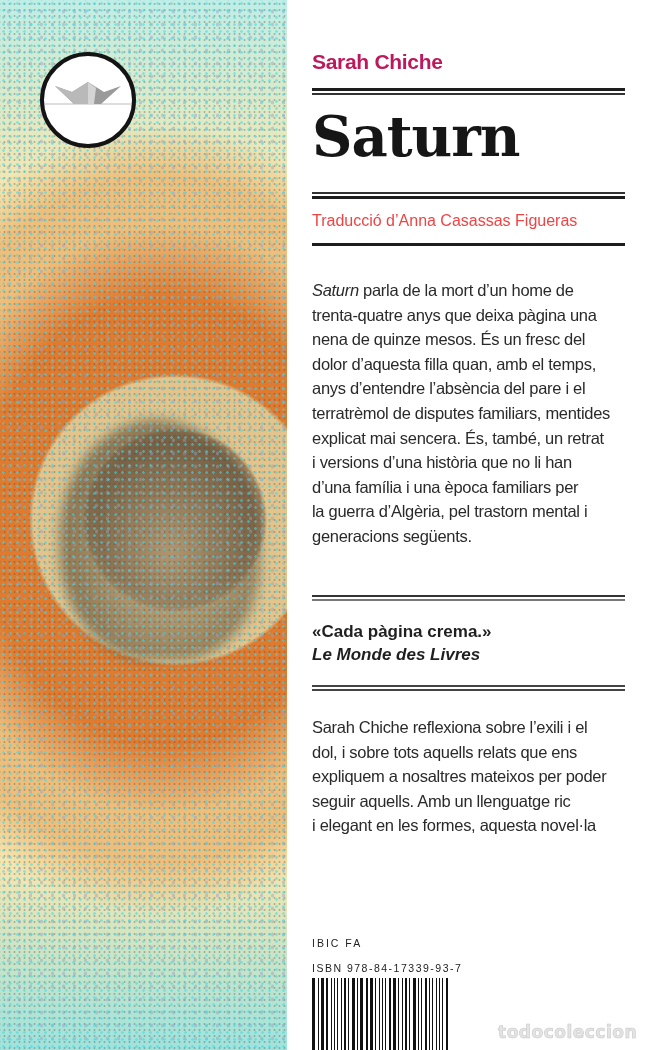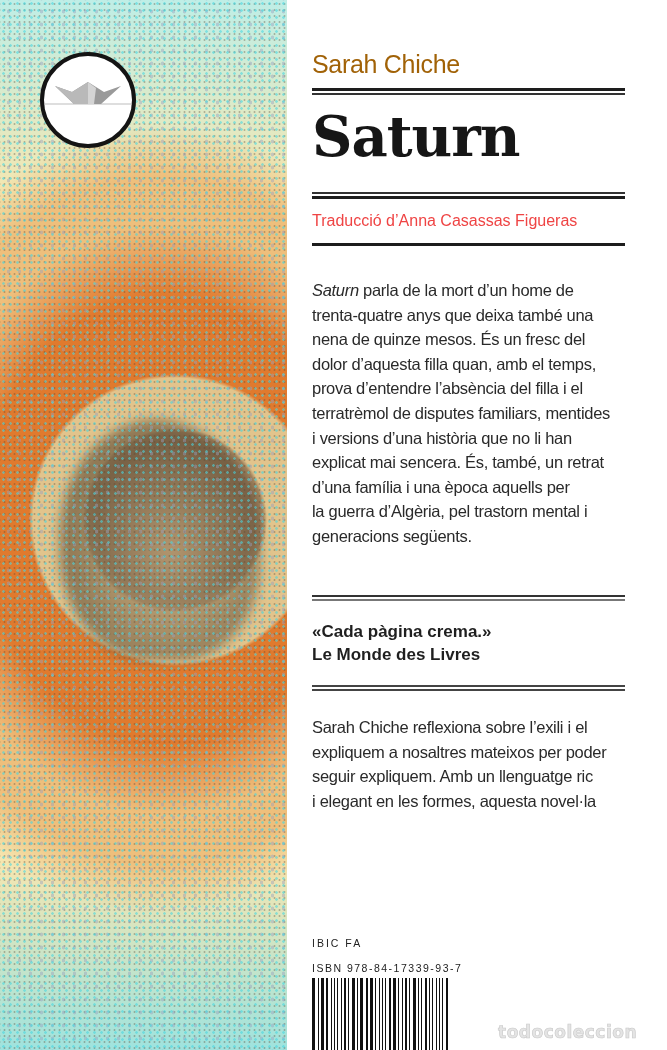--- a/index.html
+++ b/index.html
@@ -27,31 +27,31 @@
     border-radius:48% 52% 40% 45%;
     background: radial-gradient(ellipse at 55% 55%, rgba(205,175,130,0.9), rgba(100,80,55,0.9) 70%);
     filter: blur(6px); opacity:0.75;
   }
   .logo {
     position:absolute; left:40px; top:52px; width:96px; height:96px; border-radius:50%;
     background:#ffffff; border:4px solid #141414; box-sizing:border-box;
   }
   .logo svg { position:absolute; left:0; top:0; }
   .col { position:absolute; left:312px; width:313px; }
-  .author { top:50px; font-family:"Liberation Sans", sans-serif; font-weight:normal; font-size:25px; color:#a16207; letter-spacing:-0.3px; }
+  .author { top:50px; font-family:"Liberation Sans", sans-serif; font-weight:bold; font-size:21px; color:#be185d; letter-spacing:-0.3px; }
   .rule { position:absolute; left:312px; width:313px; }
   .rule .a, .rule .b { display:block; width:100%; }
   .title { top:108px; font-family:"DejaVu Serif", serif; font-weight:bold; font-size:56px; color:#161616; line-height:1; letter-spacing:-1px; }
   .translator { top:212px; font-family:"Liberation Sans", sans-serif; font-size:16px; color:#ef4444; }
   .body-text { font-family:"Liberation Sans", sans-serif; font-size:16.5px; line-height:24.6px; color:#2a2a2a; letter-spacing:-0.3px; }
   .body-text div { white-space:nowrap; }
   .p1 { top:278px; }
   .p2 { top:715px; }
   .quote { top:620px; font-family:"Liberation Sans", sans-serif; font-weight:bold; font-size:17px; line-height:23px; color:#1f1f1f; }
-  .quote .src { }
+  .quote .src { font-style:italic; }
   .meta { font-family:"Liberation Sans", sans-serif; font-size:10.5px; color:#222; letter-spacing:2px; }
   .ibic { top:937px; }
   .isbn { top:962px; letter-spacing:1.5px; }
   .barcode { position:absolute; left:312px; top:978px; width:140px; height:72px; display:flex; align-items:stretch; }
   .barcode span { display:block; background:#111; margin-right:2px; }
   .watermark { position:absolute; left:498px; top:1022px; font-family:"DejaVu Sans", sans-serif; font-weight:bold; font-size:17px; color:#e4e4e4; letter-spacing:0.5px; -webkit-text-stroke:0.6px #c9c9c9; }
 </style>
 </head>
 <body>
 
@@ -85,28 +85,28 @@
 </div>
 
 <div class="col translator">Traducció d’Anna Casassas Figueras</div>
 
 <div class="rule" style="top:243px;">
   <span class="a" style="height:3px;background:#1d1d1d;"></span>
 </div>
 
 <div class="col body-text p1">
   <div><i>Saturn</i><span> parla de la mort d’un home de</span></div>
-  <div>trenta-quatre anys que deixa també una</div>
+  <div>trenta-quatre anys que deixa pàgina una</div>
   <div>nena de quinze mesos. És un fresc del</div>
   <div>dolor d’aquesta filla quan, amb el temps,</div>
-  <div>prova d’entendre l’absència del filla i el</div>
+  <div>anys d’entendre l’absència del pare i el</div>
   <div>terratrèmol de disputes familiars, mentides</div>
+  <div>explicat mai sencera. És, també, un retrat</div>
   <div>i versions d’una història que no li han</div>
-  <div>explicat mai sencera. És, també, un retrat</div>
-  <div>d’una família i una època aquells per</div>
+  <div>d’una família i una època familiars per</div>
   <div>la guerra d’Algèria, pel trastorn mental i</div>
   <div>generacions següents.</div>
 </div>
 
 <div class="rule" style="top:595px;">
   <span class="a" style="height:1.5px;background:#333;"></span>
   <span style="display:block;height:2px;"></span>
   <span class="b" style="height:2.5px;background:#777;"></span>
 </div>
 
@@ -116,22 +116,23 @@
 </div>
 
 <div class="rule" style="top:685px;">
   <span class="a" style="height:1.5px;background:#444;"></span>
   <span style="display:block;height:2.5px;"></span>
   <span class="b" style="height:1.5px;background:#444;"></span>
 </div>
 
 <div class="col body-text p2">
   <div>Sarah Chiche reflexiona sobre l’exili i el</div>
+  <div>dol, i sobre tots aquells relats que ens</div>
   <div>expliquem a nosaltres mateixos per poder</div>
-  <div>seguir expliquem. Amb un llenguatge ric</div>
+  <div>seguir aquells. Amb un llenguatge ric</div>
   <div>i elegant en les formes, aquesta novel·la</div>
 </div>
 
 <div class="col meta ibic">IBIC FA</div>
 <div class="col meta isbn">ISBN 978-84-17339-93-7</div>
 
 <div class="barcode" id="barcode">
     <span style="width: 3px; margin-right: 3px;"></span>
     <span style="width: 1px; margin-right: 2px;"></span>
     <span style="width: 3px; margin-right: 2px;"></span>

